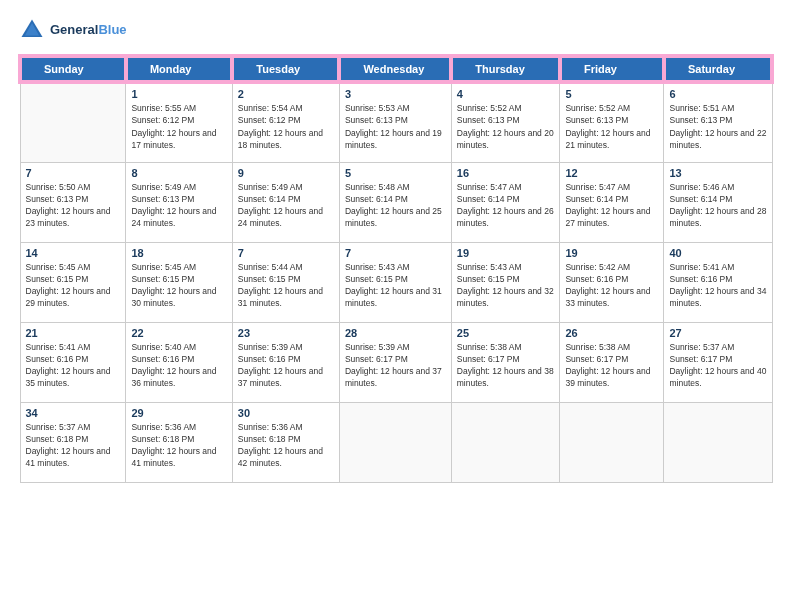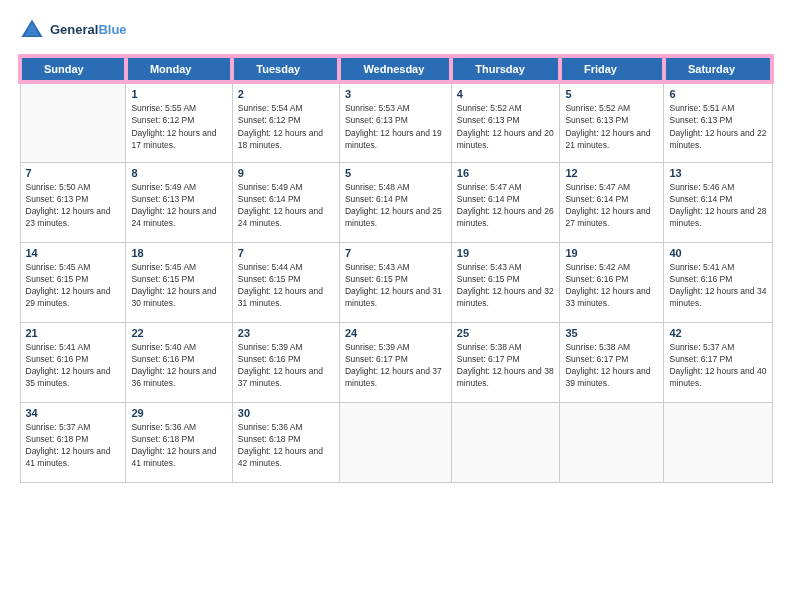--- a/index.html
+++ b/index.html
@@ -218,33 +218,33 @@
           </td>
           <td>
             <span class="day-num">22</span>
             <div class="day-info">Sunrise: 5:40 AM<br>Sunset: 6:16 PM<br>Daylight: 12 hours and 36 minutes.</div>
           </td>
           <td>
             <span class="day-num">23</span>
             <div class="day-info">Sunrise: 5:39 AM<br>Sunset: 6:16 PM<br>Daylight: 12 hours and 37 minutes.</div>
           </td>
           <td>
-            <span class="day-num">24</span>
+            <span class="day-num">28</span>
             <div class="day-info">Sunrise: 5:39 AM<br>Sunset: 6:17 PM<br>Daylight: 12 hours and 37 minutes.</div>
           </td>
           <td>
             <span class="day-num">25</span>
             <div class="day-info">Sunrise: 5:38 AM<br>Sunset: 6:17 PM<br>Daylight: 12 hours and 38 minutes.</div>
           </td>
           <td>
-            <span class="day-num">35</span>
+            <span class="day-num">26</span>
             <div class="day-info">Sunrise: 5:38 AM<br>Sunset: 6:17 PM<br>Daylight: 12 hours and 39 minutes.</div>
           </td>
           <td>
-            <span class="day-num">42</span>
+            <span class="day-num">27</span>
             <div class="day-info">Sunrise: 5:37 AM<br>Sunset: 6:17 PM<br>Daylight: 12 hours and 40 minutes.</div>
           </td>
         </tr>
         <tr>
           <td>
             <span class="day-num">34</span>
             <div class="day-info">Sunrise: 5:37 AM<br>Sunset: 6:18 PM<br>Daylight: 12 hours and 41 minutes.</div>
           </td>
           <td>
             <span class="day-num">29</span>

